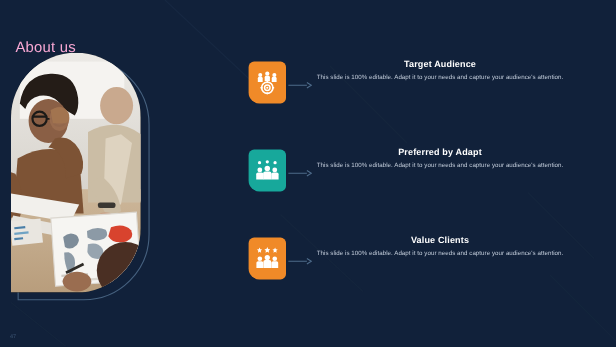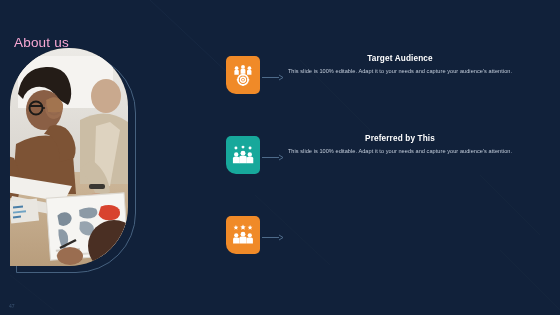--- a/index.html
+++ b/index.html
@@ -247,21 +247,21 @@
             <path d="M16 21v-5.2c0-1 .8-1.8 1.8-1.8h3.6c1 0 1.8.8 1.8 1.8V21z"></path>
         </svg>
       </div>
       <div class="connector">
         <svg width="22" height="7" viewBox="0 0 22 7">
           <line x1="0" y1="3.5" x2="17" y2="3.5" stroke="#4e6b8a" stroke-width="1"></line>
           <path d="M17 1 L21 3.5 L17 6" fill="none" stroke="#4e6b8a" stroke-width="1"></path>
         </svg>
       </div>
       <div class="f-text">
-        <p class="f-title">Preferred by This</p>
+        <p class="f-title">Preferred by Adapt</p>
         <p class="f-body">This slide is 100% editable. Adapt it to your needs and capture your audience's attention.</p>
       </div>
     </div>
 
     <div class="feature">
       <div class="f-icon orange">
         <svg width="22" height="22" viewBox="0 0 24 24" fill="#ffffff">
           <path d="M4.3 1.2l.8 1.7 1.8.2-1.4 1.3.4 1.8-1.6-.9-1.6.9.4-1.8L1.7 3.1l1.8-.2z"></path>
           <path d="M12 .6l.9 1.9 2 .3-1.5 1.4.4 2-1.8-1-1.8 1 .4-2-1.5-1.4 2-.3z"></path>
           <path d="M19.7 1.2l.8 1.7 1.8.2-1.4 1.3.4 1.8-1.6-.9-1.6.9.4-1.8-1.4-1.3 1.8-.2z"></path>
@@ -272,19 +272,23 @@
           <circle cx="19.4" cy="12.3" r="2.3"></circle>
             <path d="M16 21.4v-5c0-1 .8-1.7 1.7-1.7h3.4c1 0 1.7.8 1.7 1.7v5z"></path>
         </svg>
       </div>
       <div class="connector">
         <svg width="22" height="7" viewBox="0 0 22 7">
           <line x1="0" y1="3.5" x2="17" y2="3.5" stroke="#4e6b8a" stroke-width="1"></line>
           <path d="M17 1 L21 3.5 L17 6" fill="none" stroke="#4e6b8a" stroke-width="1"></path>
         </svg>
       </div>
+      <div class="f-text">
+        <p class="f-title">Value Clients</p>
+        <p class="f-body">This slide is 100% editable. Adapt it to your needs and capture your audience's attention.</p>
+      </div>
     </div>
 
   </div>
 
   <div class="page-num">47</div>
 
 </div>
 
 </body></html>

